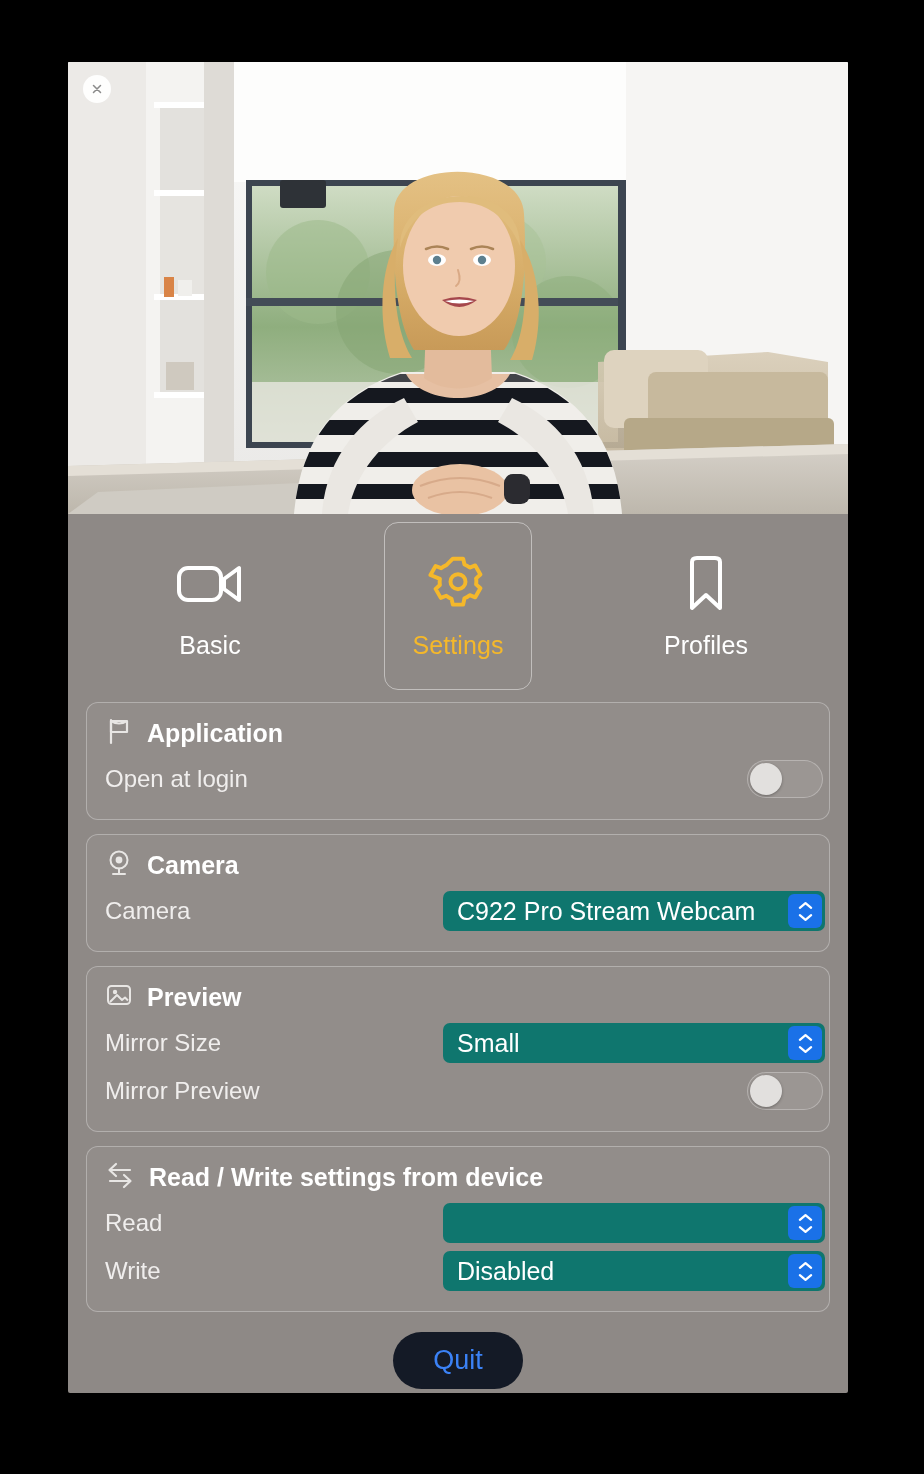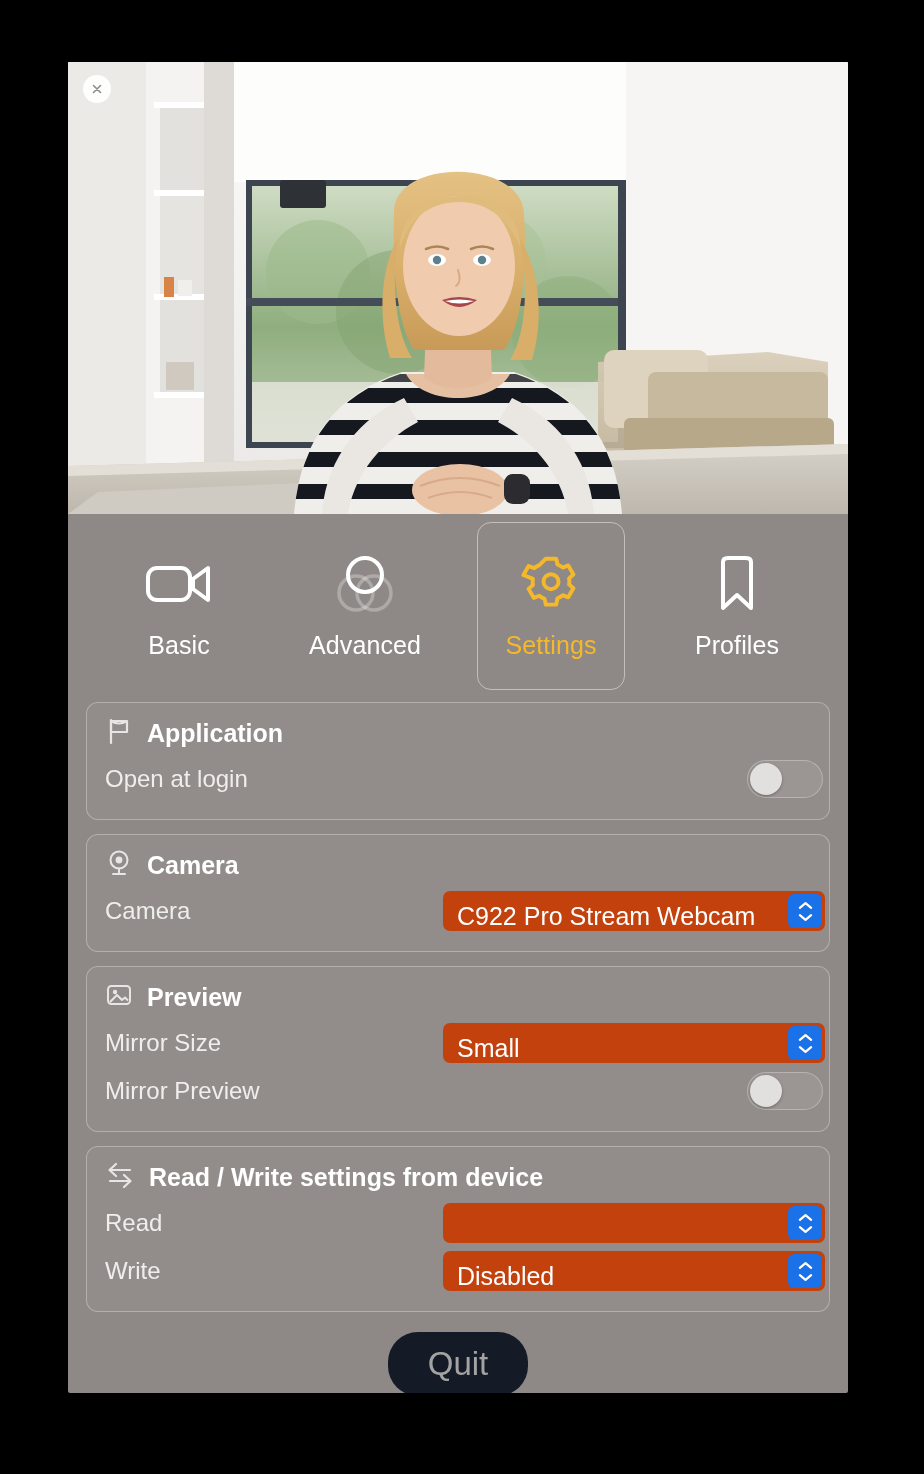--- a/index.html
+++ b/index.html
@@ -124,24 +124,24 @@
     width: 32px; height: 32px;
     border-radius: 50%;
     background: #e2e0de;
     box-shadow: 0 1px 3px rgba(0,0,0,0.3);
   }
 
   
   .select {
     width: 382px;
     height: 40px;
-    background: #c2410c;
+    background: #0f766e;
     border-radius: 7px;
     display: flex;
-    align-items: flex-end;
+    align-items: center;
     position: relative;
     cursor: pointer;
   }
   .select .sval {
     font-size: 25px;
     color: #ffffff;
     padding-left: 14px;
     white-space: nowrap;
     overflow: hidden;
     text-overflow: ellipsis;
@@ -164,22 +164,22 @@
 
   
   .footer {
     display: flex;
     align-items: center;
     justify-content: center;
     padding: 20px 0 26px 0;
   }
   .quit-btn {
     background: #141a26;
-    color: #a3a3a3;
-    font-size: 33px;
+    color: #3b82f6;
+    font-size: 27px;
     padding: 13px 40px;
     border: none;
     border-radius: 30px;
     cursor: pointer;
     font-family: "Liberation Sans", sans-serif;
   }
 </style>
 </head>
 <body>
 
@@ -311,30 +311,20 @@
     <div class="tab">
       <span class="ticon">
         <svg width="68" height="50" viewBox="0 0 68 50">
           <rect x="3" y="9" width="42" height="32" rx="9" fill="none" stroke="#ffffff" stroke-width="4"></rect>
           <path d="M48 20 L63 9 L63 41 L48 30 Z" fill="none" stroke="#ffffff" stroke-width="4" stroke-linejoin="round"></path>
         </svg>
       </span>
       <span class="tlabel">Basic</span>
     </div>
 
-    <div class="tab">
-      <span class="ticon">
-        <svg width="62" height="62" viewBox="0 0 62 62">
-          <circle cx="22" cy="40" r="17" fill="none" stroke="#ffffff" stroke-opacity="0.28" stroke-width="3.5"></circle>
-          <circle cx="40" cy="40" r="17" fill="none" stroke="#ffffff" stroke-opacity="0.28" stroke-width="3.5"></circle>
-          <circle cx="31" cy="22" r="17" fill="none" stroke="#ffffff" stroke-width="4"></circle>
-        </svg>
-      </span>
-      <span class="tlabel">Advanced</span>
-    </div>
 
     <div class="tab active">
       <span class="ticon">
         <svg width="60" height="60" viewBox="0 0 64 64">
           <path d="M26.5 5 h11 l1.4 6.2 a21 21 0 0 1 5.6 3.3 l5.9-2.3 5.5 9.6 -4.6 4.2 a21 21 0 0 1 0 6.4 l4.6 4.2 -5.5 9.6 -5.9-2.3 a21 21 0 0 1 -5.6 3.3 L37.5 54 h-11 l-1.4-6.2 a21 21 0 0 1 -5.6-3.3 l-5.9 2.3 -5.5-9.6 4.6-4.2 a21 21 0 0 1 0-6.4 L2.6 22.4 l5.5-9.6 5.9 2.3 a21 21 0 0 1 5.6-3.3 Z" fill="none" stroke="#f5b82a" stroke-width="4.2" stroke-linejoin="round"></path>
           <circle cx="32" cy="29.5" r="8" fill="none" stroke="#f5b82a" stroke-width="4.2"></circle>
         </svg>
       </span>
       <span class="tlabel">Settings</span>
     </div>

